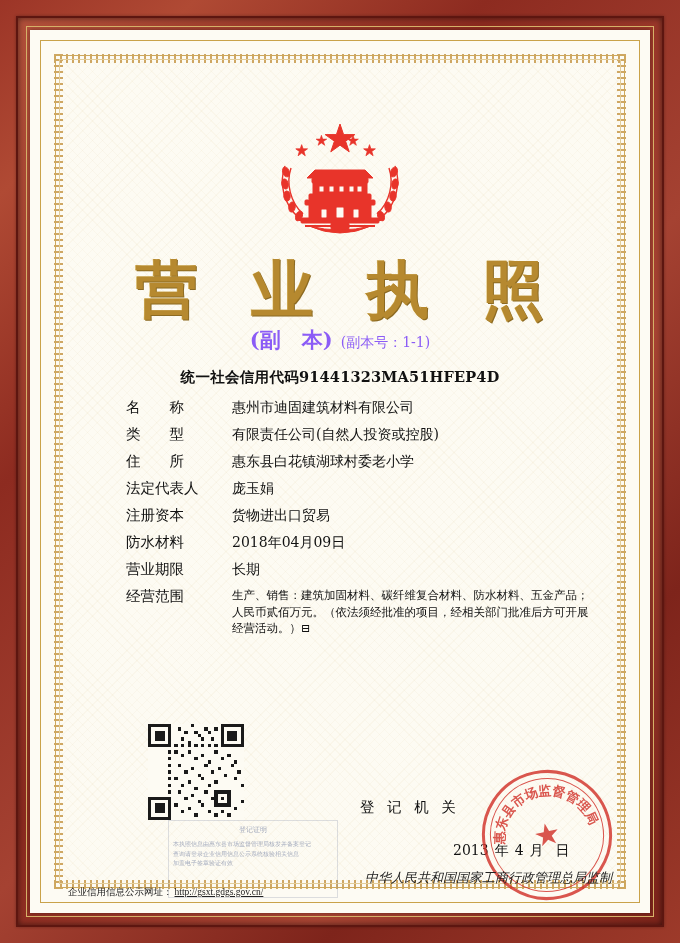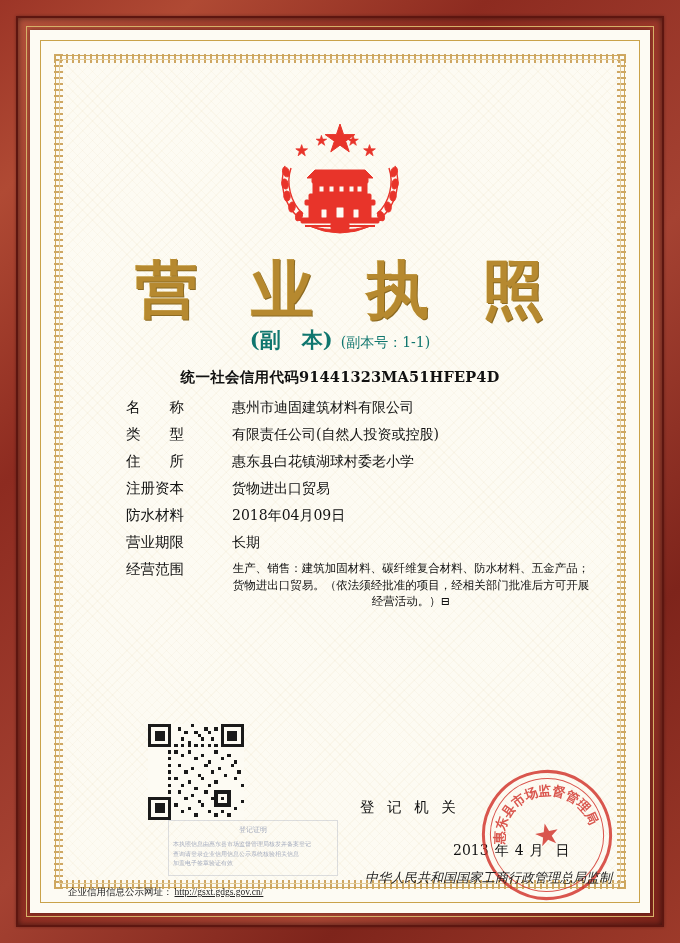--- a/index.html
+++ b/index.html
@@ -118,21 +118,21 @@
     padding-left: 16px;
   }
   .subtitle {
     position: absolute;
     top: 296px;
     left: 0; right: 0;
     text-align: center;
     font-family: "DejaVu Serif", "Liberation Serif", serif;
     font-size: 21px;
     font-weight: bold;
-    color: #0f766e;
+    color: #8b5cf6;
   }
   .subtitle .copy-no {
     font-size: 14px;
     font-weight: normal;
     margin-left: 8px;
     letter-spacing: 0;
   }
 
   .credit-code {
     position: absolute;
@@ -169,21 +169,20 @@
     display: flex;
     justify-content: space-between;
     letter-spacing: 0;
   }
   .field-value {
     font-family: "DejaVu Serif", "Liberation Serif", serif;
     font-size: 14px;
     color: #111;
     padding-left: 14px;
     line-height: 1.32;
-    text-align: center;
   }
   .field-value.small {
     font-size: 11.5px;
     line-height: 1.45;
     max-width: 358px;
     padding-left: 14px;
   }
 
   
   .qr {
@@ -196,21 +195,21 @@
   .qr canvas, .qr .qrgrid {
     width: 96px; height: 96px;
   }
 
   
   .faint-stamp {
     position: absolute;
     left: 138px;
     top: 790px;
     width: 170px;
-    height: 56px;
+    height: 78px;
     border: 1px solid rgba(120,130,160,0.45);
     opacity: 0.55;
     font-size: 6px;
     color: #5b6a93;
     padding: 4px;
     box-sizing: border-box;
     line-height: 1.6;
     font-family: "DejaVu Serif", "Liberation Serif", serif;
     overflow: hidden;
   }
@@ -402,34 +401,38 @@
       </div>
       <div class="field-row">
         <div class="field-label">类　　型</div>
         <div class="field-value">有限责任公司(自然人投资或控股)</div>
       </div>
       <div class="field-row">
         <div class="field-label">住　　所</div>
         <div class="field-value">惠东县白花镇湖球村委老小学</div>
       </div>
       <div class="field-row">
+        <div class="field-label">法定代表人</div>
+        <div class="field-value">庞玉娟</div>
+      </div>
+      <div class="field-row">
         <div class="field-label">注册资本</div>
         <div class="field-value">货物进出口贸易</div>
       </div>
       <div class="field-row">
         <div class="field-label">防水材料</div>
         <div class="field-value">2018年04月09日</div>
       </div>
       <div class="field-row">
         <div class="field-label">营业期限</div>
         <div class="field-value">长期</div>
       </div>
       <div class="field-row">
         <div class="field-label">经营范围</div>
-        <div class="field-value small">生产、销售：建筑加固材料、碳纤维复合材料、防水材料、五金产品；货物进出口贸易。（依法须经批准的项目，经相关部门批准后方可开展经营活动。）⊟</div>
+        <div class="field-value small">生产、销售：建筑加固材料、碳纤维复合材料、防水材料、五金产品；人民币贰佰万元。（依法须经批准的项目，经相关部门批准后方可开展经营活动。）⊟</div>
       </div>
     </div>
 
     <div class="qr">
       <svg class="qrgrid" viewBox="0 0 29 29" shape-rendering="crispEdges" aria-hidden="true">
         <rect width="29" height="29" fill="#fdfbf3"></rect>
         <g fill="#1a1a1a">
 
           <rect x="0" y="0" width="7" height="1"></rect>
             <rect x="0" y="6" width="7" height="1"></rect>

